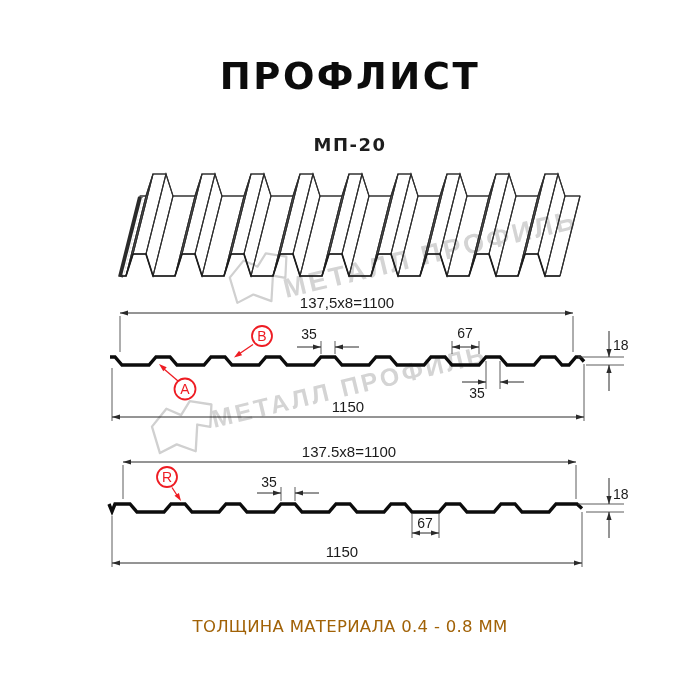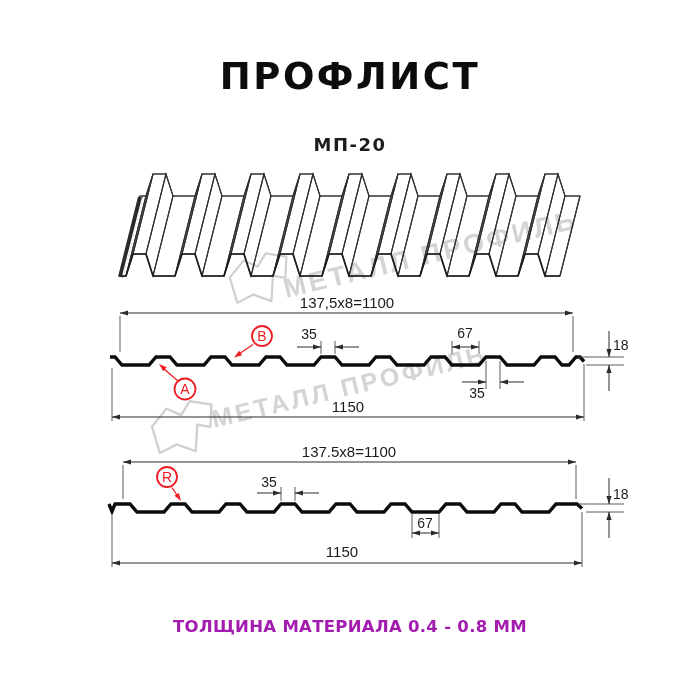--- a/index.html
+++ b/index.html
@@ -5,22 +5,22 @@
   html,body{margin:0;padding:0;background:#fff;}
   body{width:700px;height:700px;position:relative;overflow:hidden;
        font-family:"Liberation Sans",sans-serif;}
   .title{position:absolute;left:0;top:55px;width:700px;text-align:center;
          font-family:"DejaVu Sans",sans-serif;font-weight:bold;font-size:37px;
          letter-spacing:2.5px;color:#0c0c0c;}
   .subtitle{position:absolute;left:0;top:98px;width:700px;text-align:center;
          font-family:"DejaVu Sans",sans-serif;font-weight:bold;font-size:18px;
          letter-spacing:1.5px;color:#1d1d1d;margin-top:36px;}
   .footer{position:absolute;left:0;top:617px;width:700px;text-align:center;
-         font-family:"DejaVu Sans",sans-serif;font-weight:bold;font-size:16.5px;
-         letter-spacing:.3px;color:#a21caf;}
+         font-family:"DejaVu Sans",sans-serif;font-weight:normal;font-size:16.5px;
+         letter-spacing:.3px;color:#a16207;}
   svg{position:absolute;left:0;top:0;}
   .dim{font-family:"Liberation Sans",sans-serif;font-size:14px;fill:#1b1b1b;text-anchor:middle;}
   .dim.lg{font-size:15px;}
   .dim.start{text-anchor:start;}
   .red-label{font-family:"Liberation Sans",sans-serif;font-size:14px;fill:#ee1c23;text-anchor:middle;}
   .red-c{fill:none;stroke:#ee1c23;stroke-width:1.8;}
   .red-ln{stroke:#ee1c23;stroke-width:1.3;}
   .wm-text{font-family:"Liberation Sans",sans-serif;font-weight:bold;
            letter-spacing:3px;fill:#d4d4d4;}
   .wm-logo{fill:none;stroke:#d0d0d0;stroke-width:2.2;stroke-linejoin:round;}

